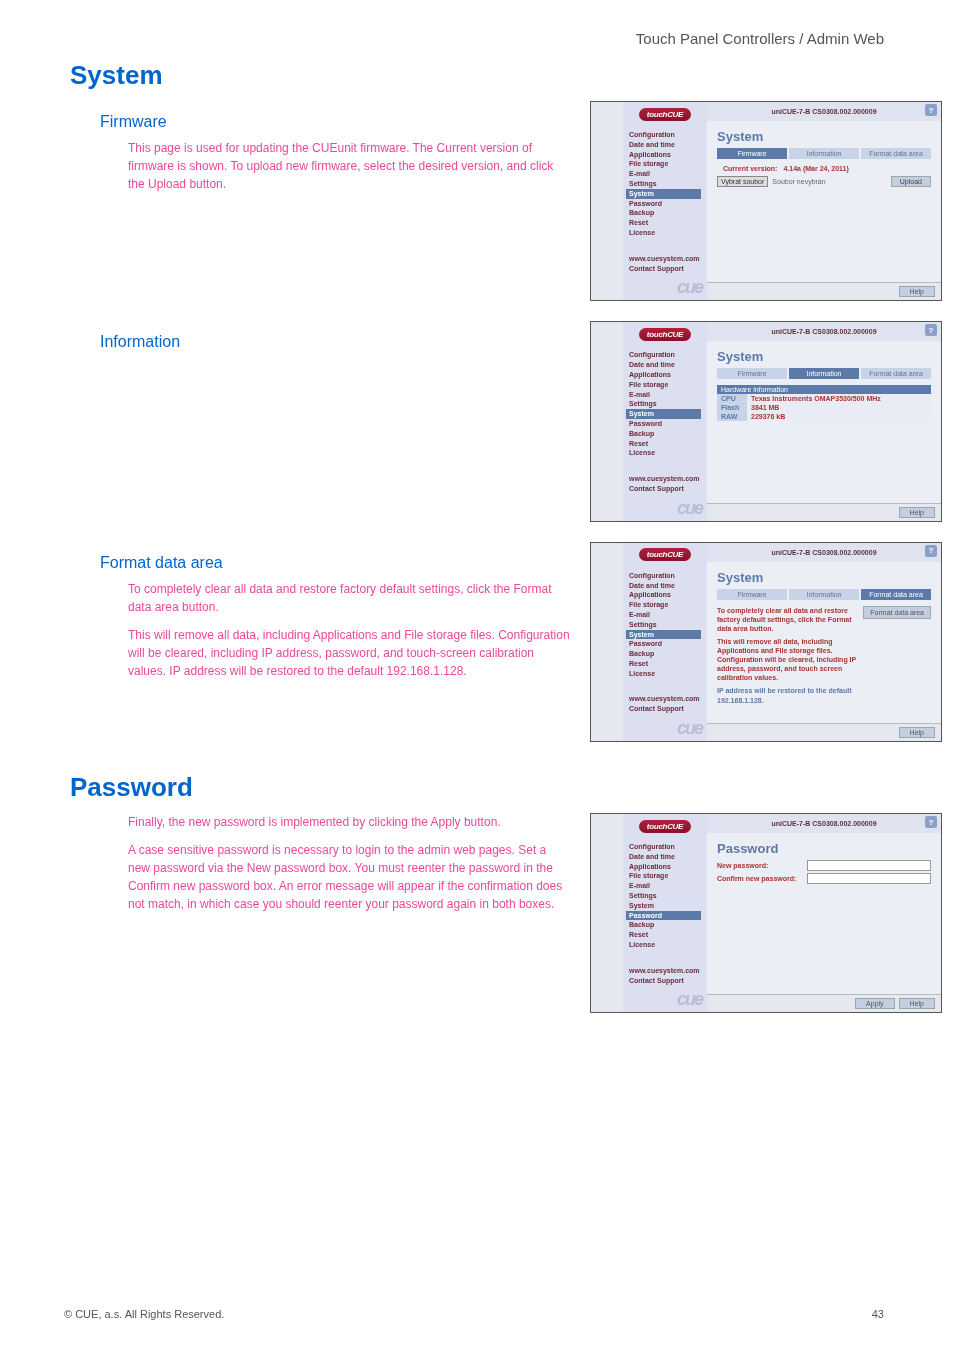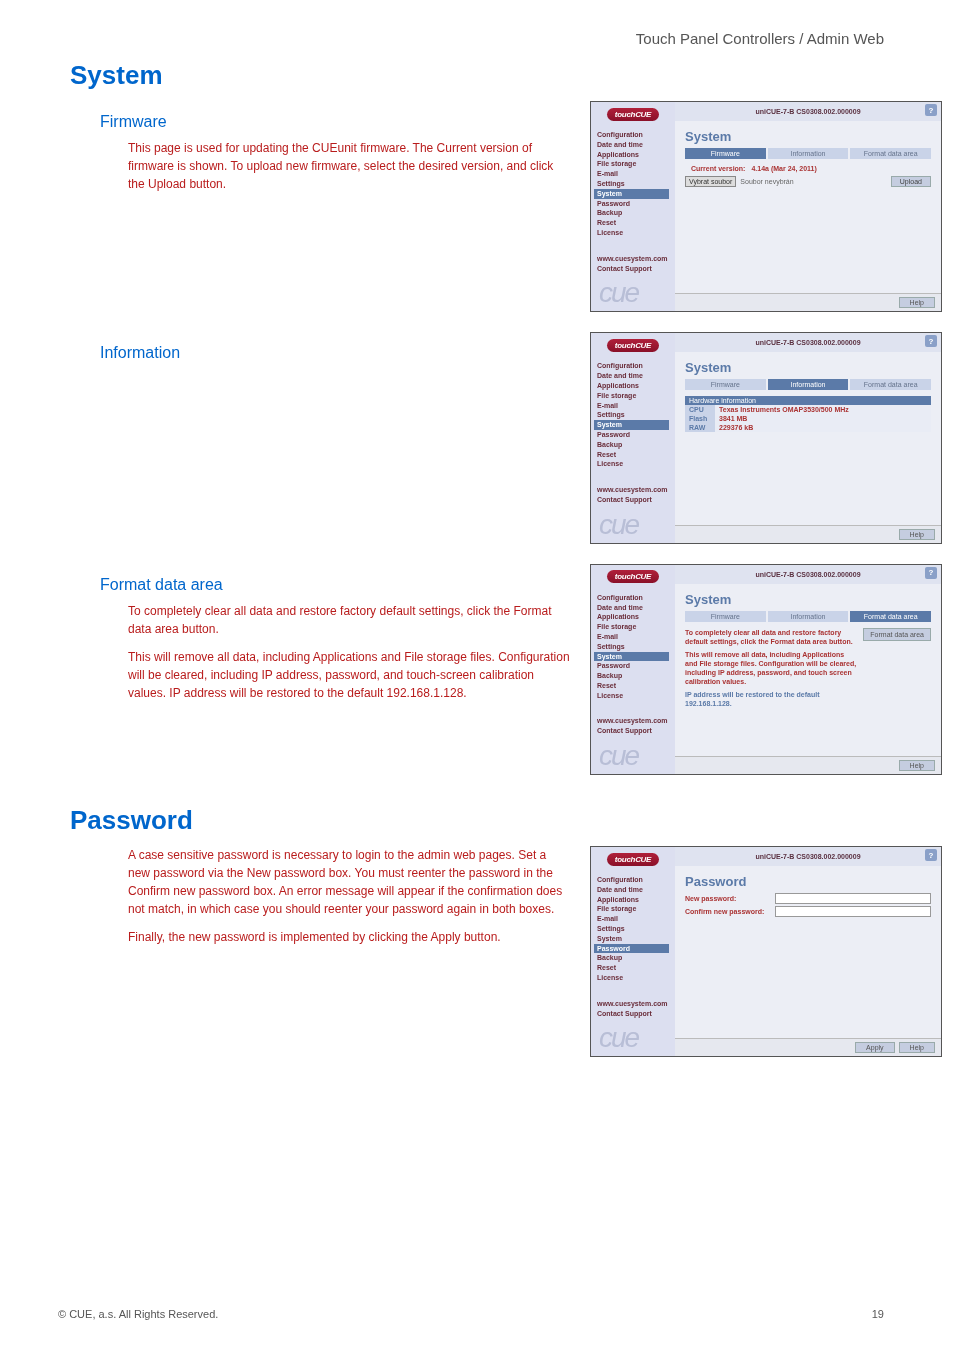--- a/index.html
+++ b/index.html
@@ -1,35 +1,35 @@
 <!DOCTYPE html>
 <html><head>
 <meta charset="utf-8">
 <style>
 * { margin:0; padding:0; box-sizing:border-box; }
 body { font-family:Verdana,Geneva,sans-serif; background:#fff; color:#333; width:954px; min-height:1350px; position:relative; padding:40px 70px 60px 70px; }
 .header-right { position:absolute; top:30px; right:70px; font-size:15px; color:#555; }
 .sec-title { font-size:26px; color:#0066cc; font-weight:bold; margin:20px 0 10px 0; }
 .sub-title { font-size:16px; color:#0066cc; font-weight:normal; margin:12px 0 8px 30px; }
-.para { font-size:12px; color:#b91c1c; margin:0 0 10px 58px; max-width:480px; line-height:1.5; }
+.para { font-size:12px; color:#ec4899; margin:0 0 10px 58px; max-width:480px; line-height:1.5; }
 .row { display:flex; align-items:flex-start; gap:20px; }
 .text-col { flex:0 0 500px; }
 .shot-col { flex:1; display:flex; justify-content:flex-end; }
 
 .shot { width:352px; border:1px solid #555; background:#e6e8ef; font-size:8px; display:flex; flex-direction:column; }
-.shot-top { display:flex; }
+.shot-top { display:flex;padding-left:32px; }
 .shot-left { width:84px; background:#dcdff0; }
 .logo-bar { height:24px; display:flex; align-items:center; justify-content:center; }
 .logo-oval { background:linear-gradient(#b0203a,#8a1029); color:#fff; font-style:italic; font-weight:bold; font-size:8px; padding:2px 8px; border-radius:10px; letter-spacing:-0.3px; }
 .nav { padding:4px 6px; line-height:1.4; }
 .nav div { color:#6a2d3a; font-weight:bold; font-size:7px; white-space:nowrap; }
 .nav div.active { background:#5b7aa8; color:#fff; padding:0 3px; margin-left:-3px; }
 .nav-sep { height:8px; }
 .nav .link { color:#6a2d3a; }
-.cue-wm { color:#b8bed6; font-size:28px; font-weight:normal; font-style:italic; padding:0 8px 2px; letter-spacing:-2px; }
+.cue-wm { color:#b8bed6; font-size:18px; font-weight:bold; font-style:italic; padding:0 8px 2px; letter-spacing:-2px;margin-left:46px; }
 .shot-main { flex:1; background:#eceef5; display:flex; flex-direction:column; }
 .title-strip { background:#dfe3f0; color:#5a3040; font-size:7px; font-weight:bold; text-align:center; padding:6px 0; position:relative; }
 .title-strip .q { position:absolute; right:4px; top:2px; width:12px; height:12px; background:#8aa0c8; color:#fff; font-size:8px; border-radius:2px; display:flex; align-items:center; justify-content:center; }
 .content { padding:8px 10px 10px; flex:1; }
 .content h4 { color:#5b7aa8; font-size:13px; font-weight:bold; margin-bottom:4px; }
 .tabs { display:flex; gap:2px; margin-bottom:6px; }
 .tab { flex:1; background:#c9d3e8; color:#65738c; font-size:7px; padding:2px 0; text-align:center; }
 .tab.active { background:#5b7aa8; color:#fff; }
 .cv-line { color:#5b7aa8; font-size:7px; font-weight:bold; margin:4px 0; }
 .cv-line span { color:#a33; margin-left:6px; }
@@ -42,21 +42,21 @@
 .hw-row .k { width:30px; background:#c9d3e8; color:#5b7aa8; padding:1px 4px; font-weight:bold; }
 .hw-row .v { flex:1; background:#e9ecf5; color:#a33; padding:1px 4px; font-weight:bold; }
 .fmt-text { color:#a33; font-size:7px; font-weight:bold; line-height:1.3; margin-bottom:4px; max-width:210px; }
 .fmt-btn { background:#c5cde0; font-size:7px; padding:2px 6px; border:1px solid #9aa; color:#555; white-space:nowrap; }
 .pw-row { display:flex; align-items:center; margin:2px 0; }
 .pw-row label { width:90px; color:#a33; font-weight:bold; font-size:7px; }
 .pw-row input { flex:1; height:11px; border:1px solid #999; font-size:7px; }
 .shot-footer { border-top:1px solid #bbb; display:flex; justify-content:flex-end; gap:4px; padding:3px 6px; background:#e6e8ef; }
 .foot-btn { background:#c5cde0; color:#555; font-size:7px; padding:1px 10px; border:1px solid #9aa; }
 
-.footer { position:absolute; bottom:30px; left:58px; right:70px; display:flex; justify-content:space-between; font-size:11px; color:#555;align-items:flex-end; }
+.footer { position:absolute; bottom:30px; left:64px; right:70px; display:flex; justify-content:space-between; font-size:11px; color:#555;align-items:flex-end; }
 </style>
 </head>
 <body>
 
 <div class="header-right">Touch Panel Controllers / Admin Web</div>
 
 <h1 class="sec-title">System</h1>
 
 <div class="row">
   <div class="text-col">
@@ -237,22 +237,22 @@
             </div>
         </div>
       </div>
     </div>
   </div>
 </div>
 
 <h1 class="sec-title" style="margin-top:30px">Password</h1>
 <div class="row">
   <div class="text-col">
+    <p class="para">Finally, the new password is implemented by clicking the Apply button.</p>
     <p class="para">A case sensitive password is necessary to login to the admin web pages. Set a new password via the New password box. You must reenter the password in the Confirm new password box. An error message will appear if the confirmation does not match, in which case you should reenter your password again in both boxes.</p>
-    <p class="para">Finally, the new password is implemented by clicking the Apply button.</p>
   </div>
   <div class="shot-col">
     <div class="shot">
       <div class="shot-top">
         <div class="shot-left">
           <div class="logo-bar">
               <div class="logo-oval">touchCUE</div>
             </div>
           <div class="nav" id="nav-4">
               <div>Configuration</div>
@@ -293,14 +293,14 @@
             <span class="foot-btn">Help</span>
           </div>
         </div>
       </div>
     </div>
   </div>
 </div>
 
 <div class="footer">
   <span>© CUE, a.s. All Rights Reserved.</span>
-  <span>19</span>
+  <span>43</span>
 </div>
 
 </body></html>

